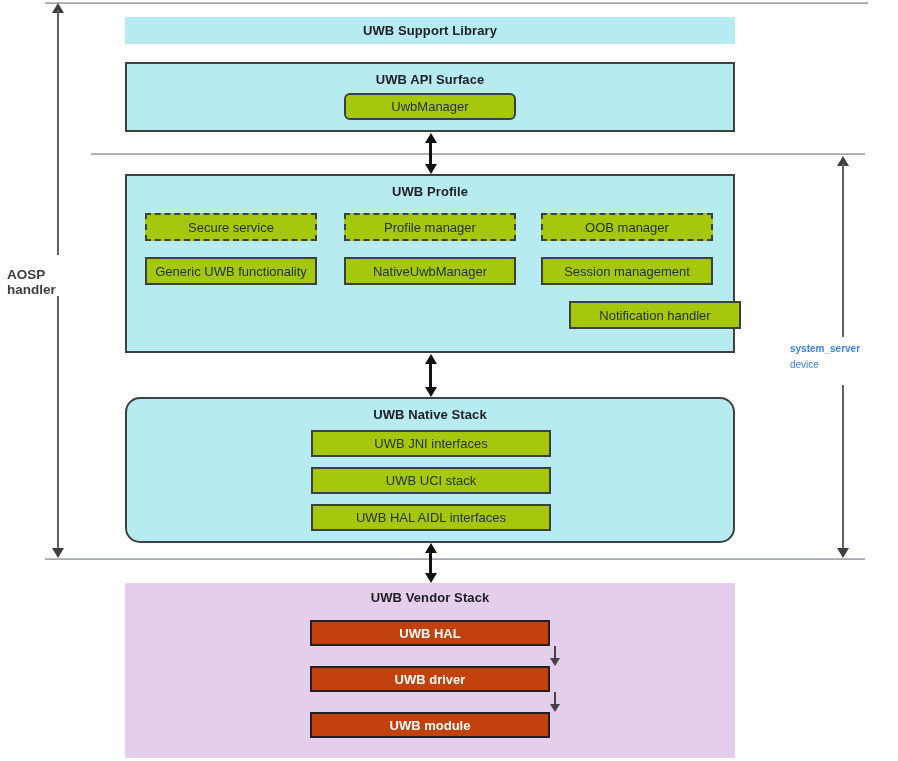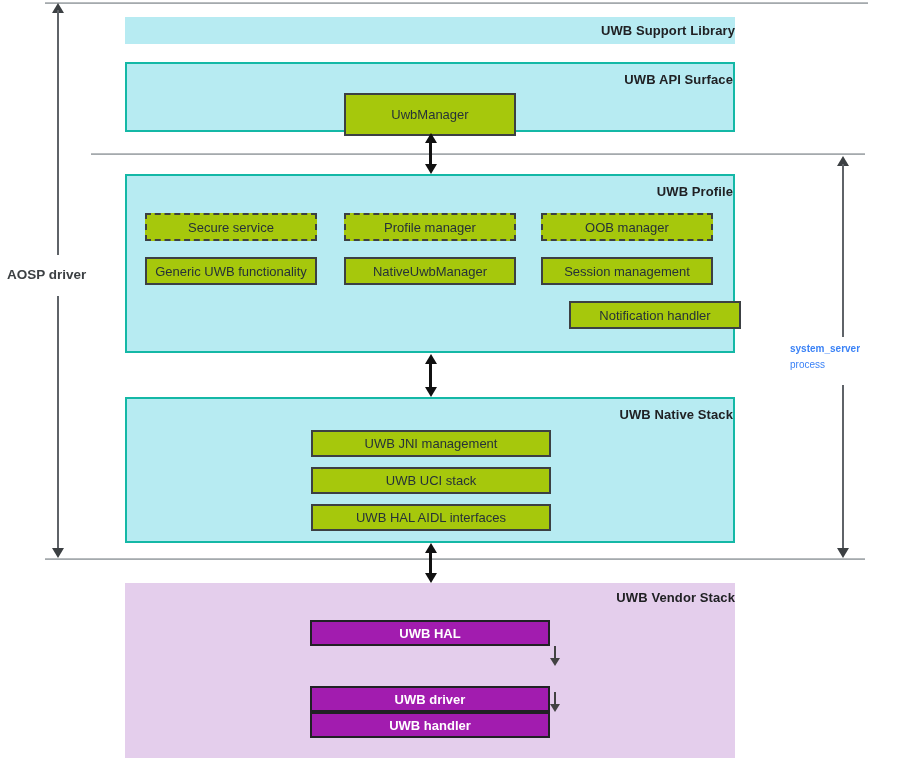--- a/index.html
+++ b/index.html
@@ -13,43 +13,43 @@
   
   .hline { position:absolute; height:2px; background:linear-gradient(#c3c6c8,#9aa0a4); }
   #hline-top    { left:45px; top:2px;   width:823px; }
   #hline-mid    { left:91px; top:153px; width:774px; }
   #hline-bottom { left:45px; top:558px; width:820px; }
 
   
   .section { position:absolute; left:125px; width:610px; }
   .cyan   { background:#b7ebf2; }
   .purple { background:#e4ceec; }
-  .bordered { border:2px solid #14b8a6; }
+  .bordered { border:2px solid #404040; }
   #support-library { top:17px; height:27px; display:flex; align-items:center; justify-content:center; }
   #api-surface   { top:62px;  height:70px; }
   #service-box   { top:174px; height:179px; }
-  #native-box    { top:397px; height:146px; }
+  #native-box    { top:397px; height:146px;border-radius:15px; }
   #vendor-box    { top:583px; height:175px; }
 
   .section-title {
-    width:100%; text-align:right; font-weight:bold; font-size:13px;
+    width:100%; text-align:center; font-weight:bold; font-size:13px;
     color:#202124; letter-spacing:.1px;
   }
   .pad-title { position:absolute; top:8px; left:0; }
 
   
   .chip {
     position:absolute; height:28px; background:#a6c80c; border:2px solid #3c4043;
     display:flex; align-items:center; justify-content:center;
     font-size:13px; color:#263238;
   }
   .chip.dashed { border-style:dashed; }
   .chip.wide { width:172px; }
   .redchip {
-    position:absolute; width:240px; height:26px; background:#a21caf; border:2px solid #202124;
+    position:absolute; width:240px; height:26px; background:#c2410c; border:2px solid #202124;
     display:flex; align-items:center; justify-content:center;
     font-size:13px; font-weight:bold; color:#ffffff;
   }
 
   
   .col1 { left:18px; }  .col2 { left:217px; }  .col3 { left:414px; }
   .row-dash { top:37px; } .row-solid { top:81px; } .row-extra { top:125px;margin-left:28px; }
 
   
   .native-chip { left:184px; width:240px; height:27px; }
@@ -102,40 +102,40 @@
 <body>
 
 <div id="canvas">
 
   <div id="hline-top" class="hline"></div>
   <div id="hline-mid" class="hline"></div>
   <div id="hline-bottom" class="hline"></div>
 
   <div id="left-tip-top" class="tri-up-s"></div>
   <div id="left-seg-1" class="vseg"></div>
-  <div id="aosp-label">AOSP driver</div>
+  <div id="aosp-label">AOSP handler</div>
   <div id="left-seg-2" class="vseg"></div>
   <div id="left-tip-bottom" class="tri-down-s"></div>
 
   <div id="right-tip-top" class="tri-up-s"></div>
   <div id="right-seg-1" class="vseg"></div>
   <div id="system-server-label">
     <span class="b">system_server</span>
-    <span class="r">process</span>
+    <span class="r">device</span>
   </div>
   <div id="right-seg-2" class="vseg"></div>
   <div id="right-tip-bottom" class="tri-down-s"></div>
 
   <div id="support-library" class="section cyan">
     <div class="section-title">UWB Support Library</div>
   </div>
 
   <div id="api-surface" class="section cyan bordered">
     <div class="section-title pad-title">UWB API Surface</div>
-    <div class="chip wide" style="left:217px; top:29px; height:43px;">UwbManager</div>
+    <div class="chip wide" style="left:217px; top:29px; height:27px;border-radius:6px;">UwbManager</div>
   </div>
 
   <div id="dbl-arrow-1" class="dbl-arrow">
     <div class="tri-up"></div>
     <div class="bar"></div>
     <div class="tri-down"></div>
   </div>
 
   <div id="service-box" class="section cyan bordered">
     <div class="section-title pad-title">UWB Profile</div>
@@ -152,40 +152,40 @@
   </div>
 
   <div id="dbl-arrow-2" class="dbl-arrow">
     <div class="tri-up"></div>
     <div class="bar"></div>
     <div class="tri-down"></div>
   </div>
 
   <div id="native-box" class="section cyan bordered">
     <div class="section-title pad-title">UWB Native Stack</div>
-    <div class="chip native-chip" style="top:31px;">UWB JNI management</div>
+    <div class="chip native-chip" style="top:31px;">UWB JNI interfaces</div>
     <div class="chip native-chip" style="top:68px;">UWB UCI stack</div>
     <div class="chip native-chip" style="top:105px;">UWB HAL AIDL interfaces</div>
   </div>
 
   <div id="dbl-arrow-3" class="dbl-arrow">
     <div class="tri-up"></div>
     <div class="bar"></div>
     <div class="tri-down"></div>
   </div>
 
   <div id="vendor-box" class="section purple">
     <div class="section-title" style="position:absolute; top:7px; left:0;">UWB Vendor Stack</div>
 
     <div class="redchip" style="left:185px; top:37px;">UWB HAL</div>
     <div id="vendor-arrow-1" class="thin-arrow">
       <div class="bar"></div>
       <div class="tri-down"></div>
     </div>
-    <div class="redchip" style="left:185px; top:83px;margin-top:20px;">UWB driver</div>
+    <div class="redchip" style="left:185px; top:83px;">UWB driver</div>
     <div id="vendor-arrow-2" class="thin-arrow">
       <div class="bar"></div>
       <div class="tri-down"></div>
     </div>
-    <div class="redchip" style="left:185px; top:129px;">UWB handler</div>
+    <div class="redchip" style="left:185px; top:129px;">UWB module</div>
   </div>
 
 </div>
 
 </body></html>

